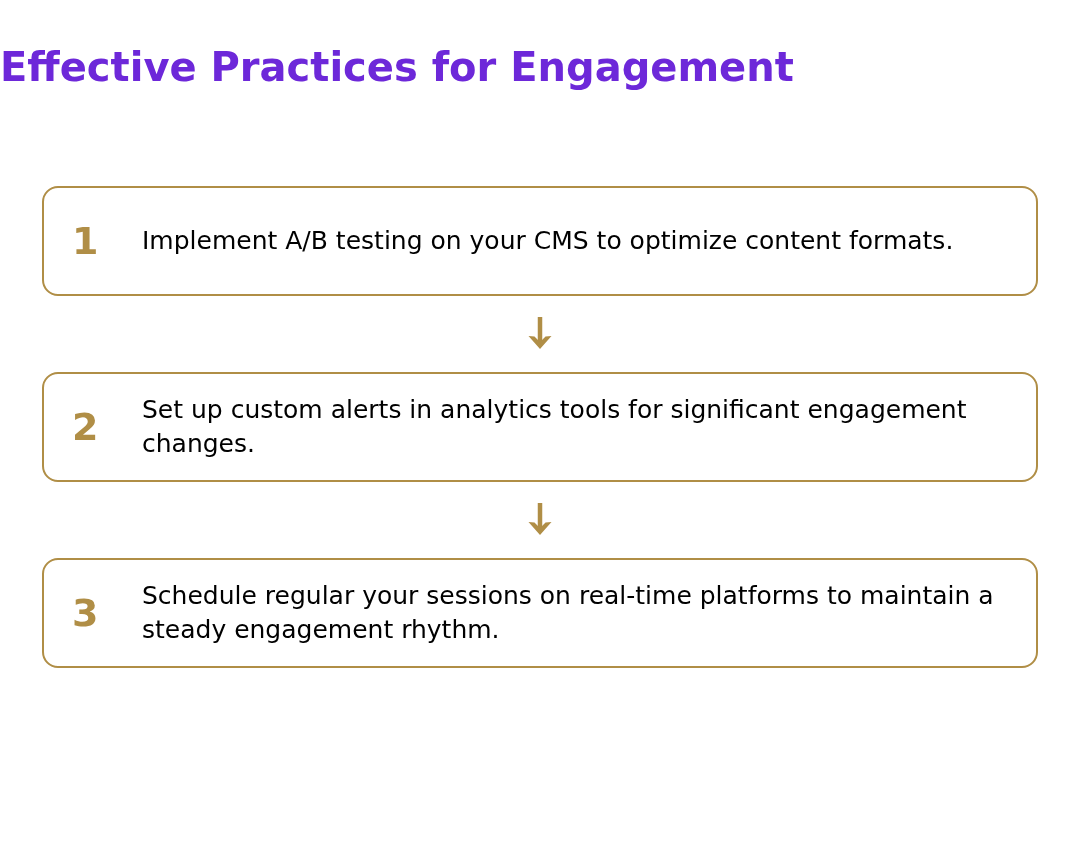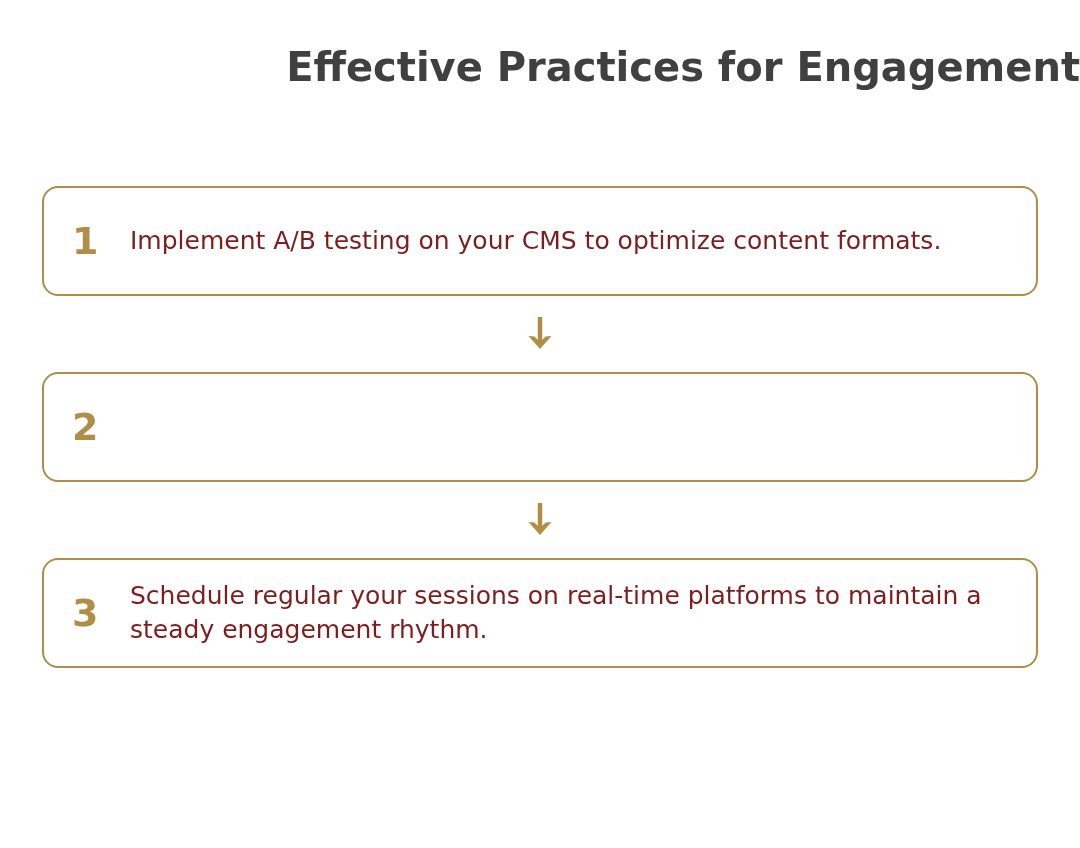--- a/index.html
+++ b/index.html
@@ -21,24 +21,24 @@
     height: 848px;
     box-sizing: border-box;
   }
 
   
   .title {
     position: absolute;
     left: 0;
     top: 44px;
     width: 1080px;
-    text-align: right;
+    text-align: left;
     font-size: 40px;
     font-weight: bold;
-    color: #404040;
+    color: #6d28d9;
     letter-spacing: 0px;
     line-height: 1.15;
     white-space: nowrap;
   }
 
   
   .steps {
     position: absolute;
     left: 42px;
     top: 186px;
@@ -65,23 +65,24 @@
     font-weight: bold;
     color: #b08e46;
     line-height: 1;
     padding-left: 2px;
   }
 
   .step-text {
     flex: 1 1 auto;
     font-size: 25px;
     line-height: 1.38;
-    color: #7f1d1d;
+    color: #000000;
     font-weight: normal;
     padding-right: 8px;
+    margin-left: 12px;
   }
 
   
   .connector {
     width: 996px;
     height: 76px;
     display: flex;
     align-items: center;
     justify-content: center;
   }
@@ -113,20 +114,21 @@
       <span class="arrow-icon">
         <svg width="30" height="38" viewBox="0 0 30 38" aria-hidden="true">
           <path d="M15 2 L15 28" stroke="currentColor" stroke-width="4.5" fill="none" stroke-linecap="butt"></path>
           <path d="M3.5 21 L15 34 L26.5 21 L20.5 21.5 L15 27 L9.5 21.5 Z" fill="currentColor"></path>
         </svg>
       </span>
     </div>
 
     <div class="step-card">
       <div class="step-number">2</div>
+      <div class="step-text">Set up custom alerts in analytics tools for significant engagement changes.</div>
     </div>
 
     <div class="connector">
       <span class="arrow-icon">
         <svg width="30" height="38" viewBox="0 0 30 38" aria-hidden="true">
           <path d="M15 2 L15 28" stroke="currentColor" stroke-width="4.5" fill="none" stroke-linecap="butt"></path>
           <path d="M3.5 21 L15 34 L26.5 21 L20.5 21.5 L15 27 L9.5 21.5 Z" fill="currentColor"></path>
         </svg>
       </span>
     </div>

